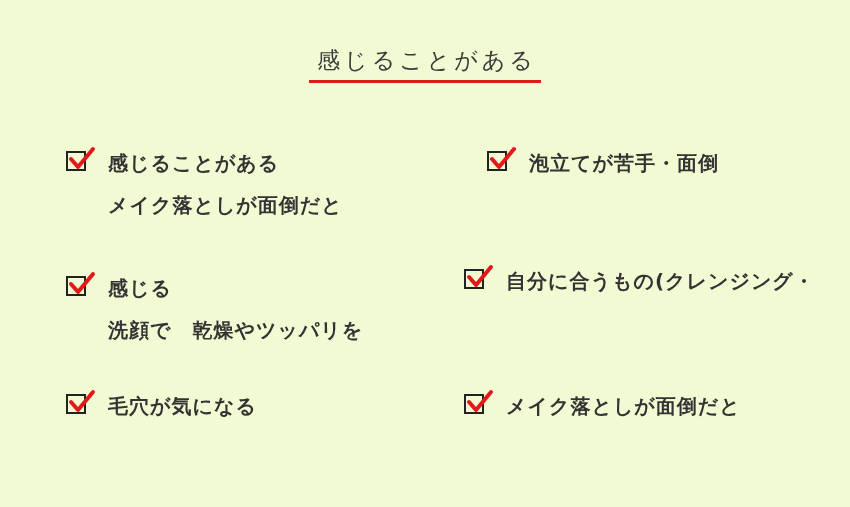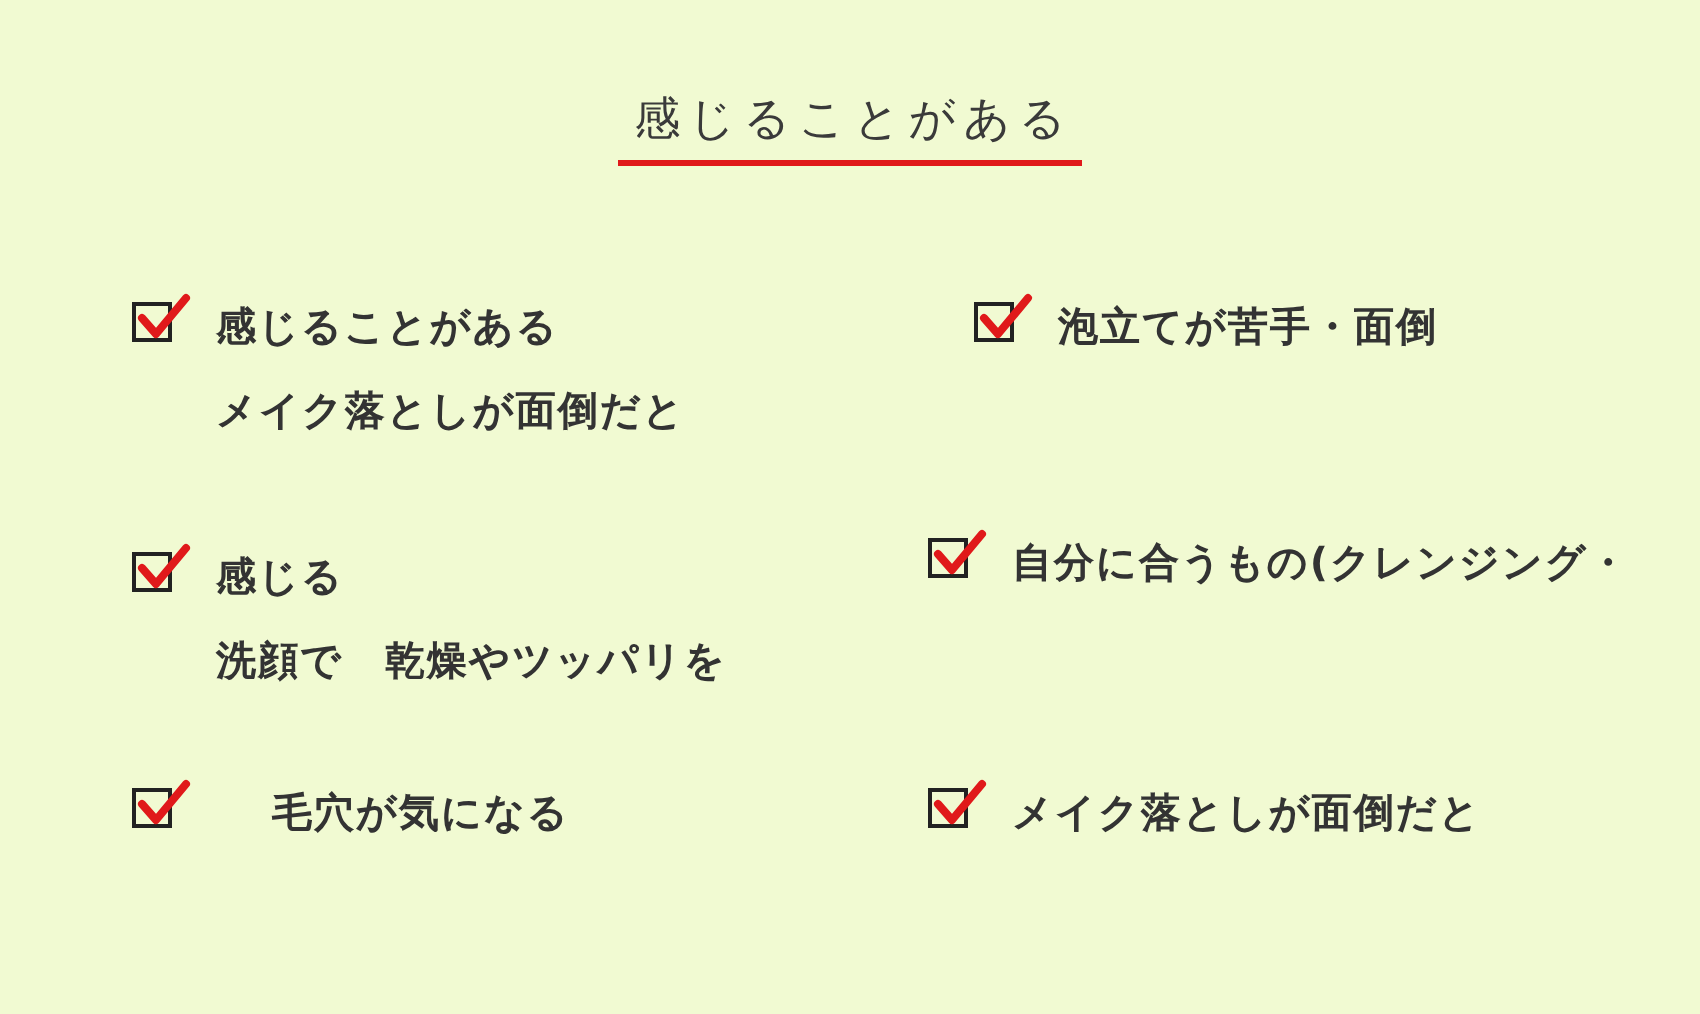--- a/index.html
+++ b/index.html
@@ -101,21 +101,21 @@
     <div class="box"></div>
     <svg width="28" height="26" viewBox="0 0 28 26">
         <path d="M3 13 L10 21 L25 3" stroke="#E0191A" stroke-width="4" fill="none" stroke-linecap="round" stroke-linejoin="round"></path>
       </svg>
   </div>
   <div class="label">
     <span>自分に合うもの(クレンジング・</span>
   </div>
 </div>
 
-<div class="item" style="left:66px; top:385px;gap:28px;">
+<div class="item" style="left:66px; top:385px;">
   <div class="checkbox">
     <div class="box"></div>
     <svg width="28" height="26" viewBox="0 0 28 26">
         <path d="M3 13 L10 21 L25 3" stroke="#E0191A" stroke-width="4" fill="none" stroke-linecap="round" stroke-linejoin="round"></path>
       </svg>
   </div>
   <div class="label">
     <span>毛穴が気になる</span>
   </div>
 </div>

